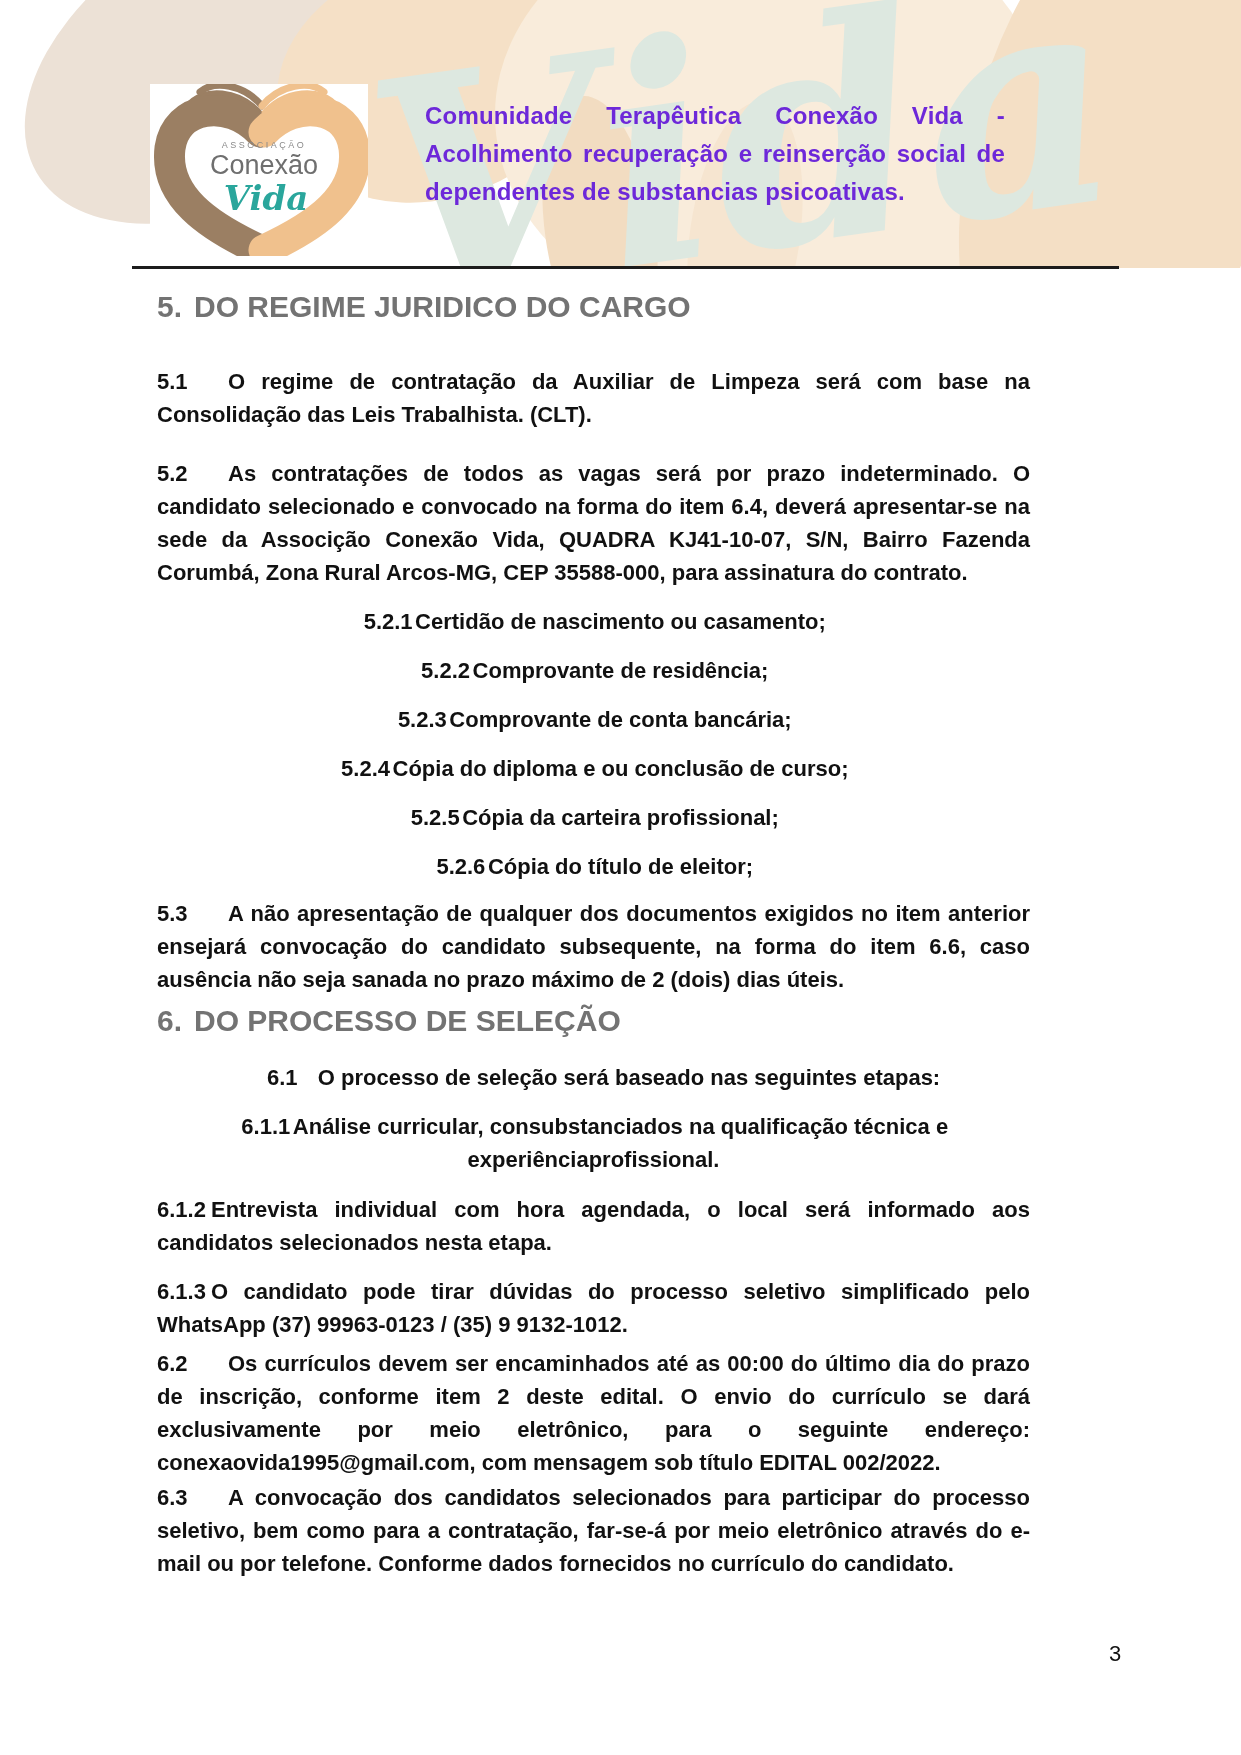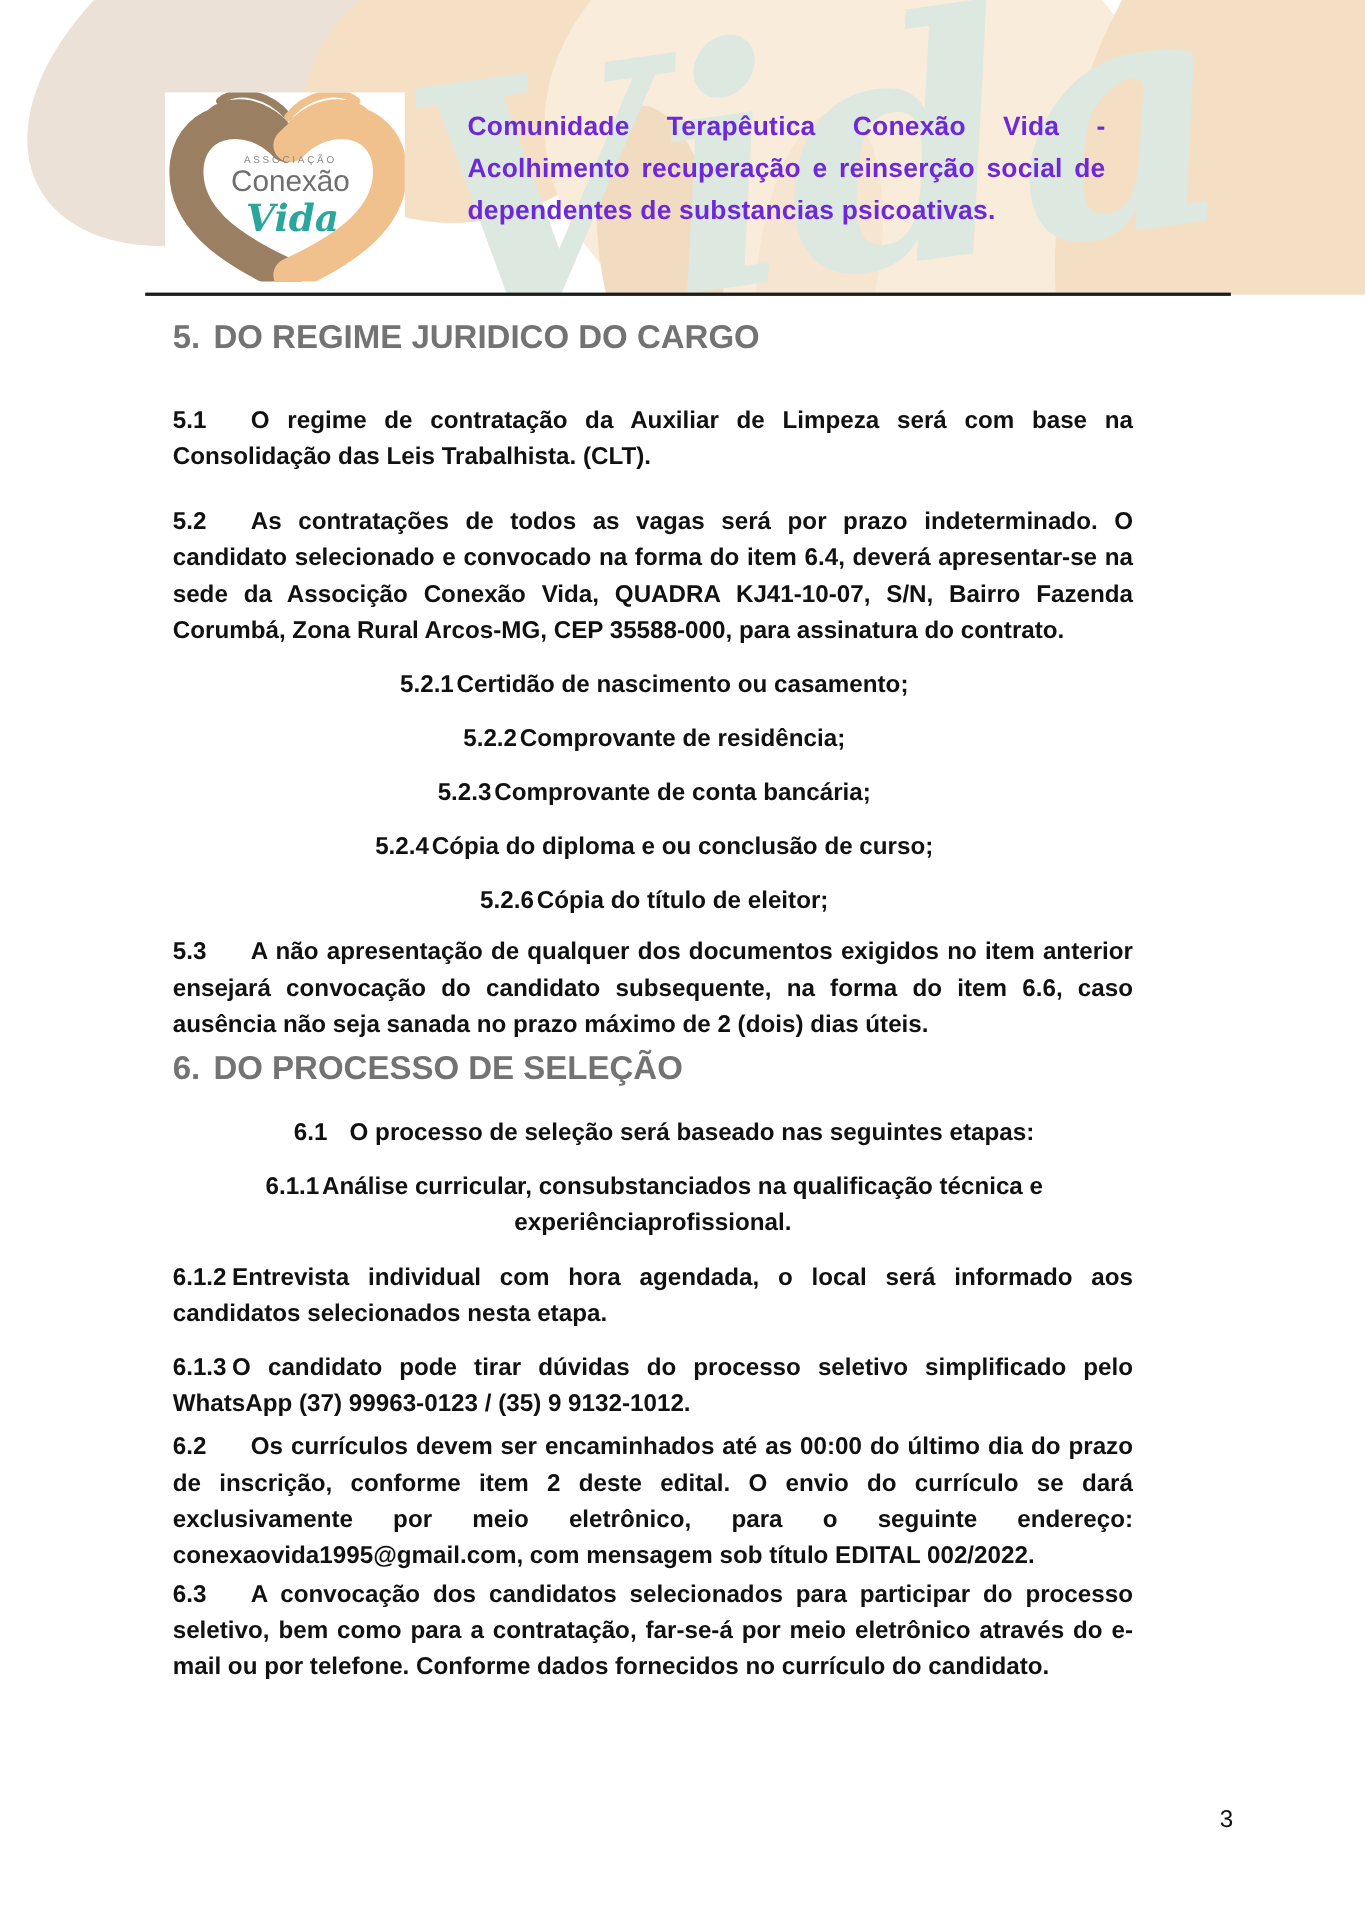--- a/index.html
+++ b/index.html
@@ -73,20 +73,21 @@
     <p style="margin-top:26px"><span class="n2">5.2</span><span>As contratações de todos as vagas será por prazo indeterminado. O candidato selecionado e convocado na forma do item 6.4, deverá apresentar-se na sede da Associção Conexão Vida, QUADRA KJ41-10-07, S/N, Bairro Fazenda Corumbá, Zona Rural Arcos-MG, CEP 35588-000, para assinatura do contrato.</span></p>
 
     <p class="single" style="margin-top:16px"><span class="n3">5.2.1</span><span>Certidão de nascimento ou casamento;</span></p>
 
     <p class="single" style="margin-top:16px"><span class="n3">5.2.2</span><span>Comprovante de residência;</span></p>
 
     <p class="single" style="margin-top:16px"><span class="n3">5.2.3</span><span>Comprovante de conta bancária;</span></p>
 
     <p class="single" style="margin-top:16px"><span class="n3">5.2.4</span><span>Cópia do diploma e ou conclusão de curso;</span></p>
 
+    <p class="single" style="margin-top:16px"><span class="n3">5.2.5</span><span>Cópia da carteira profissional;</span></p>
 
     <p class="single" style="margin-top:16px"><span class="n3">5.2.6</span><span>Cópia do título de eleitor;</span></p>
 
 
     <p style="margin-top:14px"><span class="n2">5.3</span><span>A não apresentação de qualquer dos documentos exigidos no item anterior ensejará convocação do candidato subsequente, na forma do item 6.6, caso ausência não seja sanada no prazo máximo de 2 (dois) dias úteis.</span></p>
 
     <h2 class="sec" style="margin-top:8px"><span class="hnum">6.</span><span>DO PROCESSO DE SELEÇÃO</span></h2>
 
     <p class="single" style="margin-top:24px"><span class="n2">6.1</span><span>O processo de seleção será baseado nas seguintes etapas:</span></p>
 

